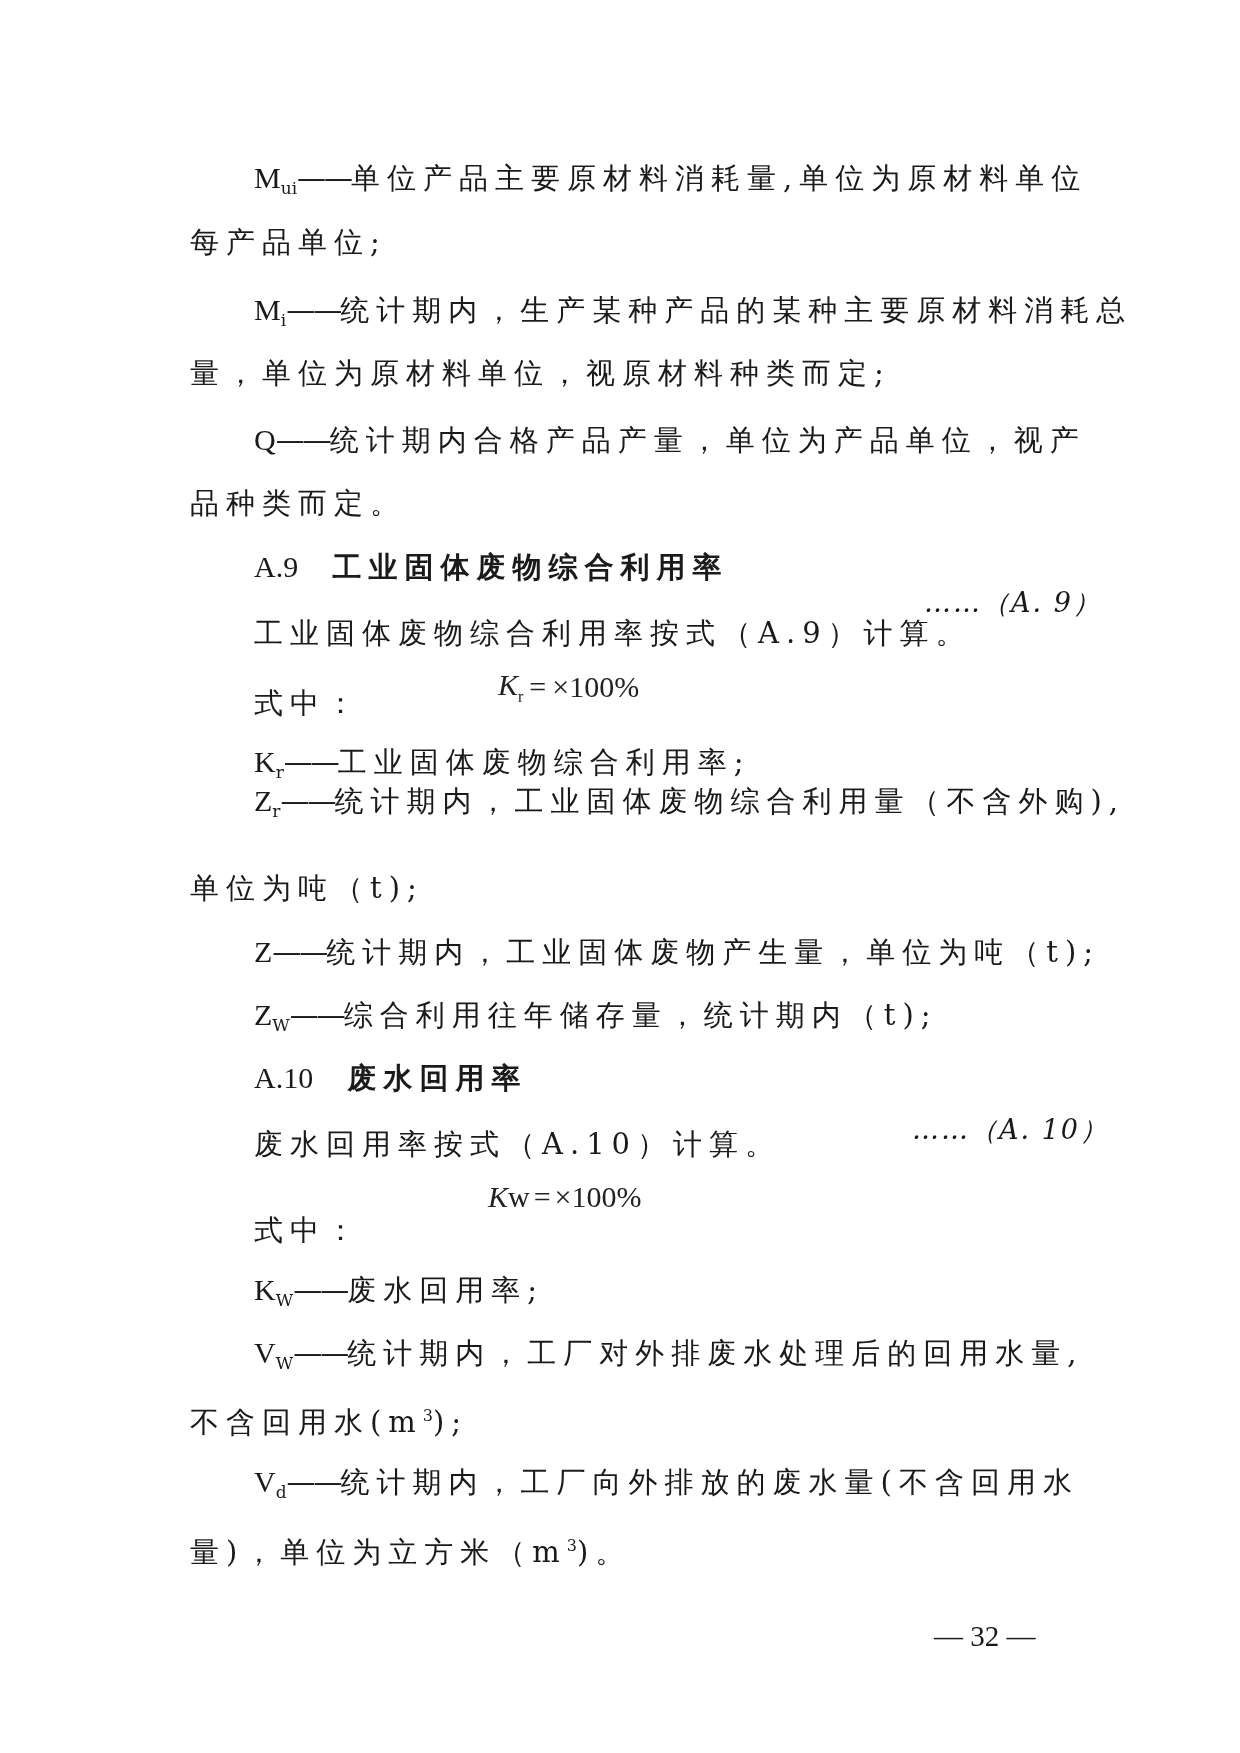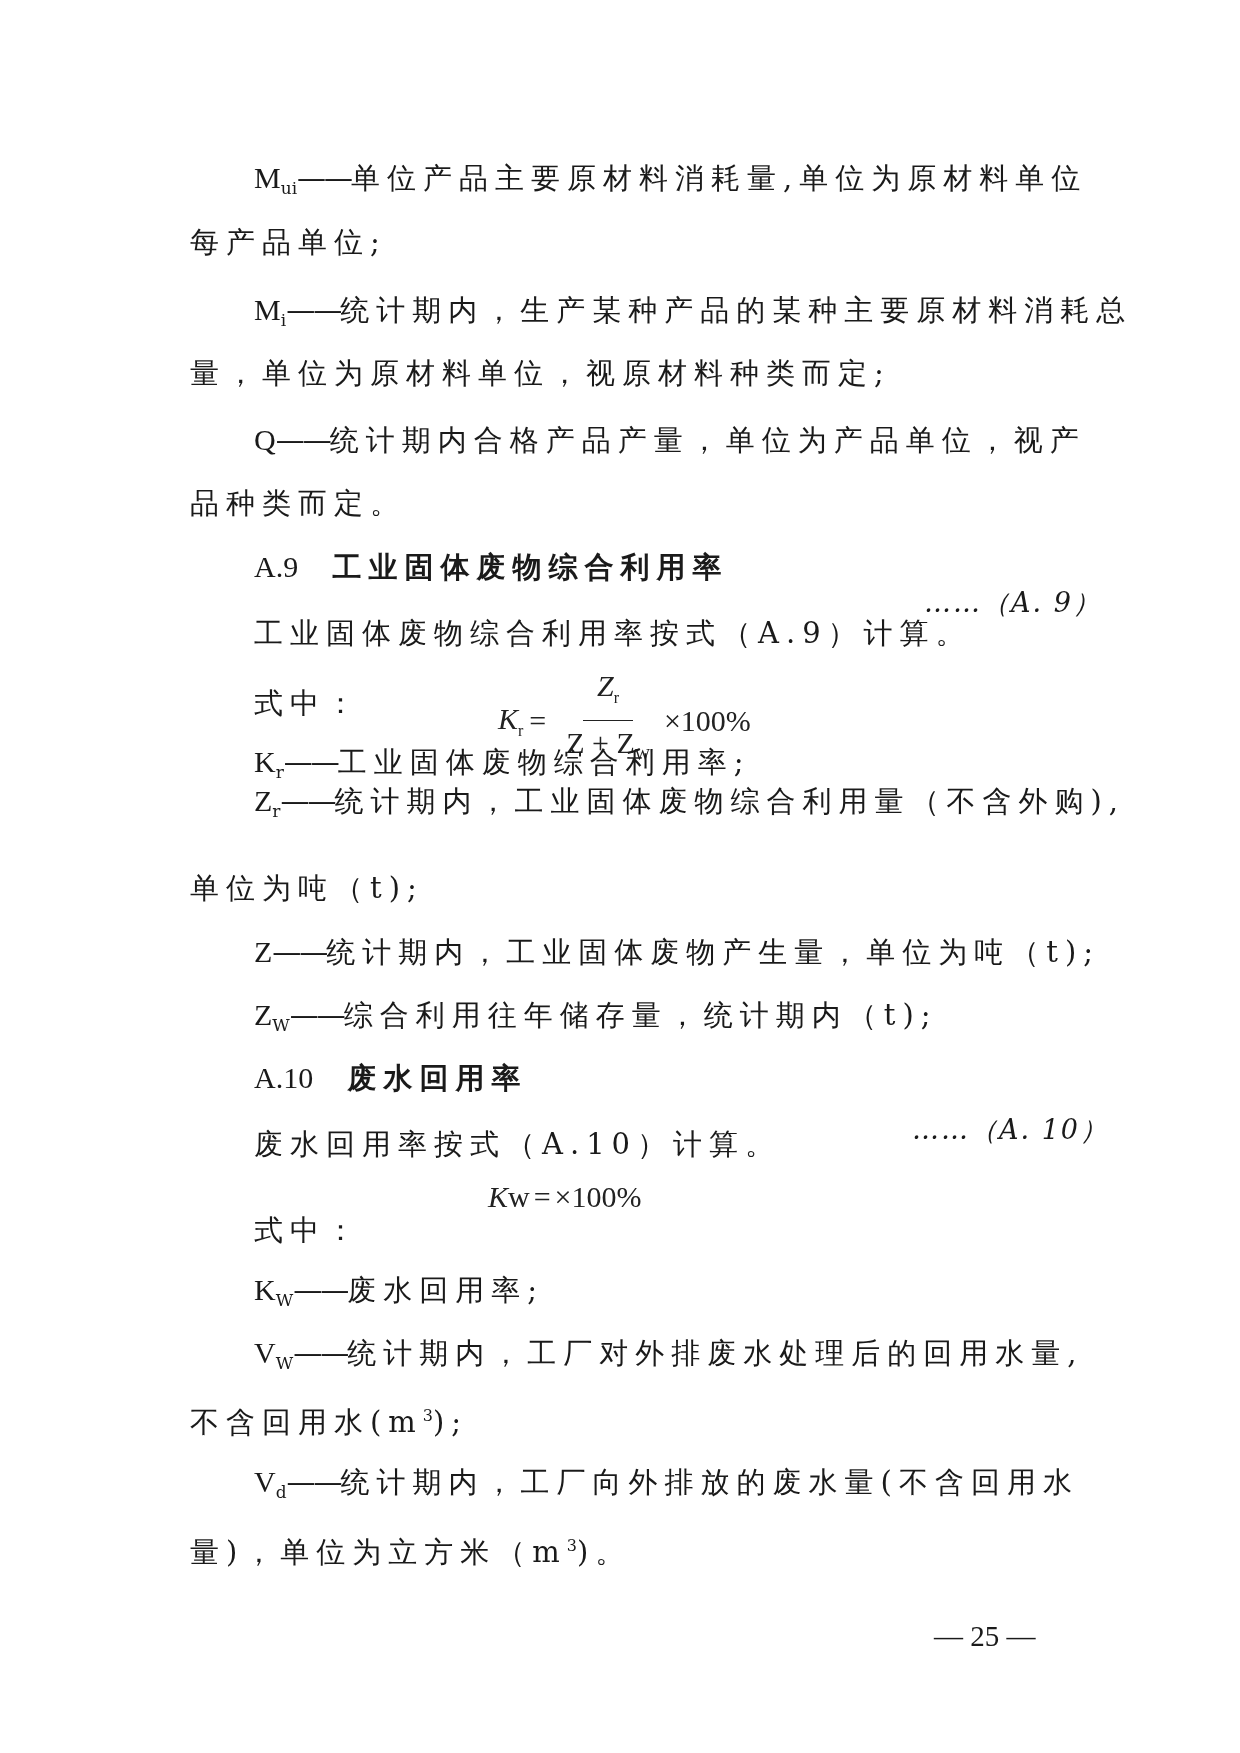--- a/index.html
+++ b/index.html
@@ -54,24 +54,20 @@
 <div class="line flush" style="top:483px">品种类而定。</div>
 
 <div class="line indent heading" style="top:547px">
   <span class="sym" style="font-weight:normal">A.9</span>&nbsp;&nbsp;<span>工业固体废物综合利用率</span>
 </div>
 <div class="line indent" style="top:613px">工业固体废物综合利用率按式（A.9）计算。</div>
 
 <div class="formula" style="left:498px; top:668px">
   <span class="it"><span>K</span><span class="fsub">r</span></span>
   <span style="margin:0 6px">=</span>
-  <span class="frac">
-    <span class="num it"><span>Z</span><span class="fsub">r</span></span>
-    <span class="den"><span>Z</span> <span>+</span> <span>Z</span><span class="fsub it">W</span></span>
-  </span>
   <span>×100%</span>
 </div>
 <div class="eqno" style="left:924px; top:585px">……（A. 9）</div>
 
 <div class="line indent" style="top:682px; top:683px">式中：</div>
 
 <div class="line indent" style="top:742px">
   <span class="sym">K</span><span class="sub">r</span><span class="dash">——</span><span>工业固体废物综合利用率;</span>
 </div>
 <div class="line indent" style="top:781px">
@@ -108,13 +104,13 @@
 <div class="line flush" style="top:1396px">
   <span>不含回用水(m</span><span class="sup">3</span><span>);</span>
 </div>
 <div class="line indent" style="top:1462px">
   <span class="sym">V</span><span class="sub">d</span><span class="dash">——</span><span>统计期内，工厂向外排放的废水量(不含回用水</span>
 </div>
 <div class="line flush" style="top:1526px">
   <span>量)，单位为立方米（m</span><span class="sup">3</span><span>)。</span>
 </div>
 
-<div class="pageno" style="left:934px; top:1620px">— 25 —</div>
+<div class="pageno" style="left:934px; top:1620px">— 32 —</div>
 
 </body></html>

